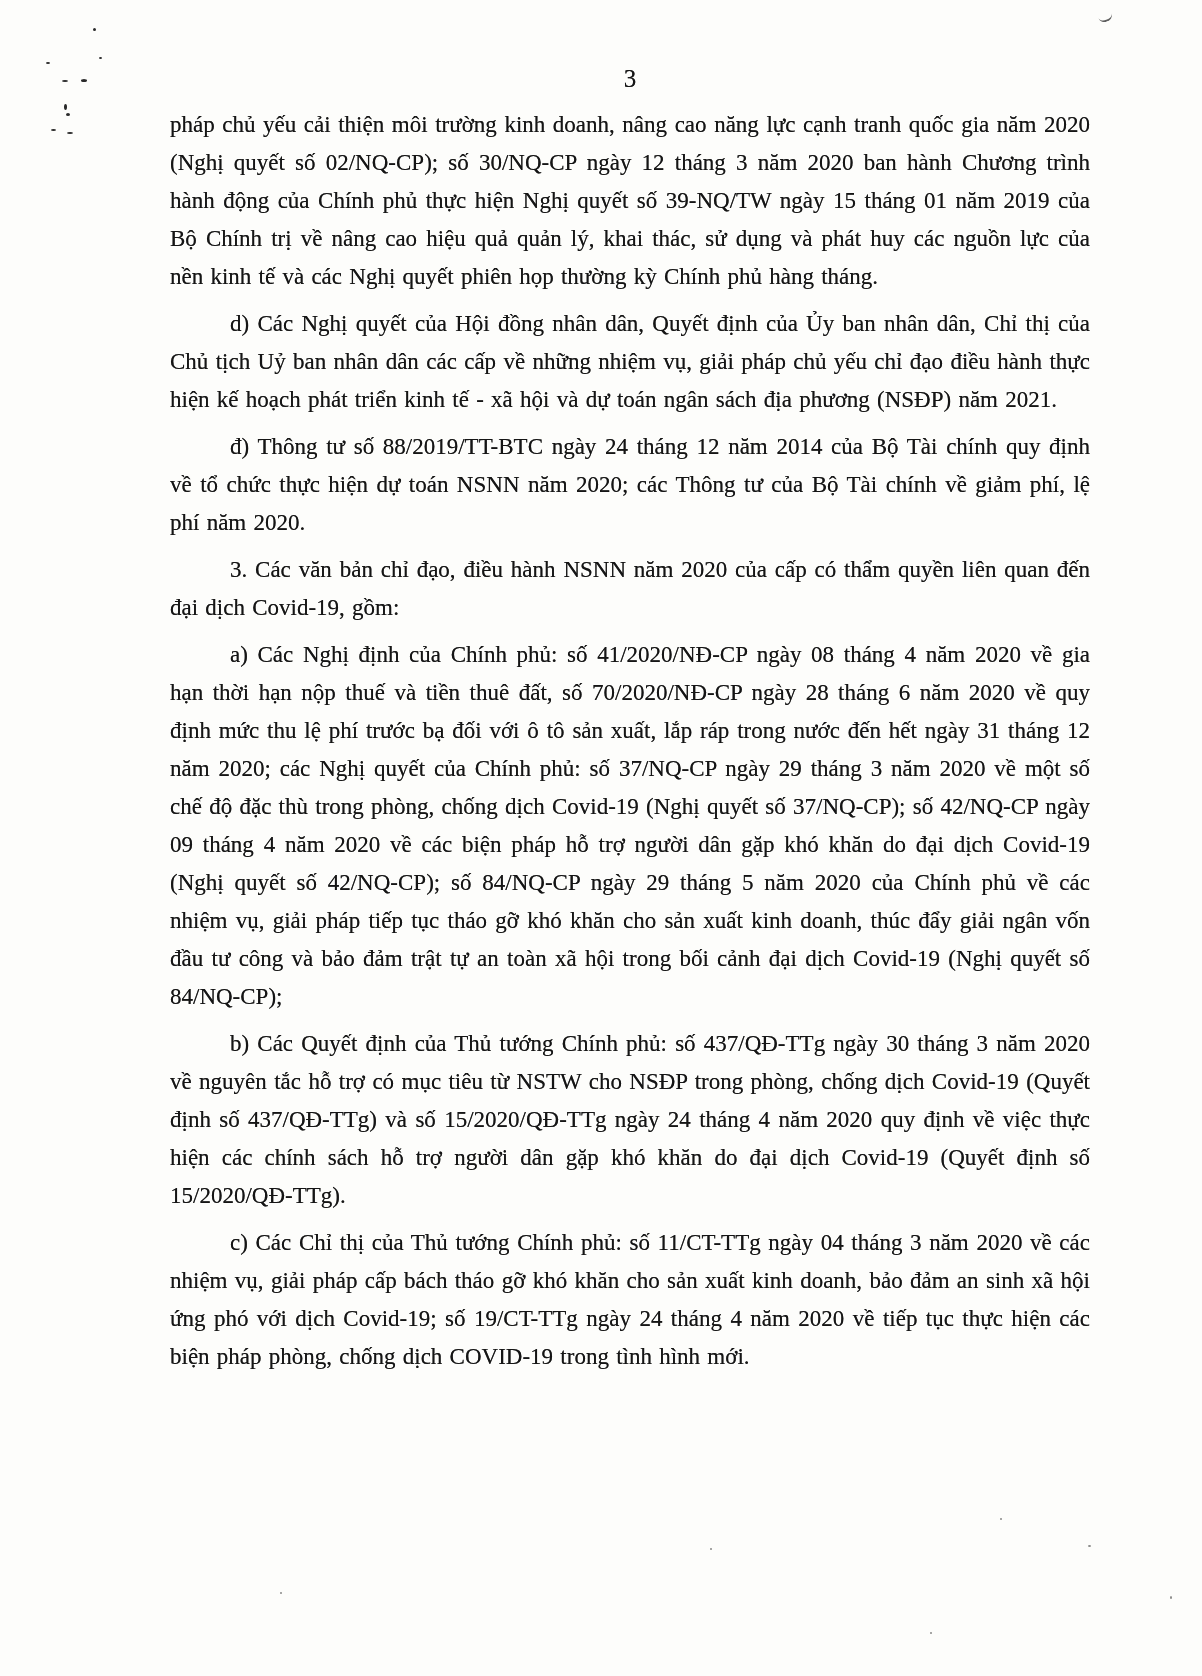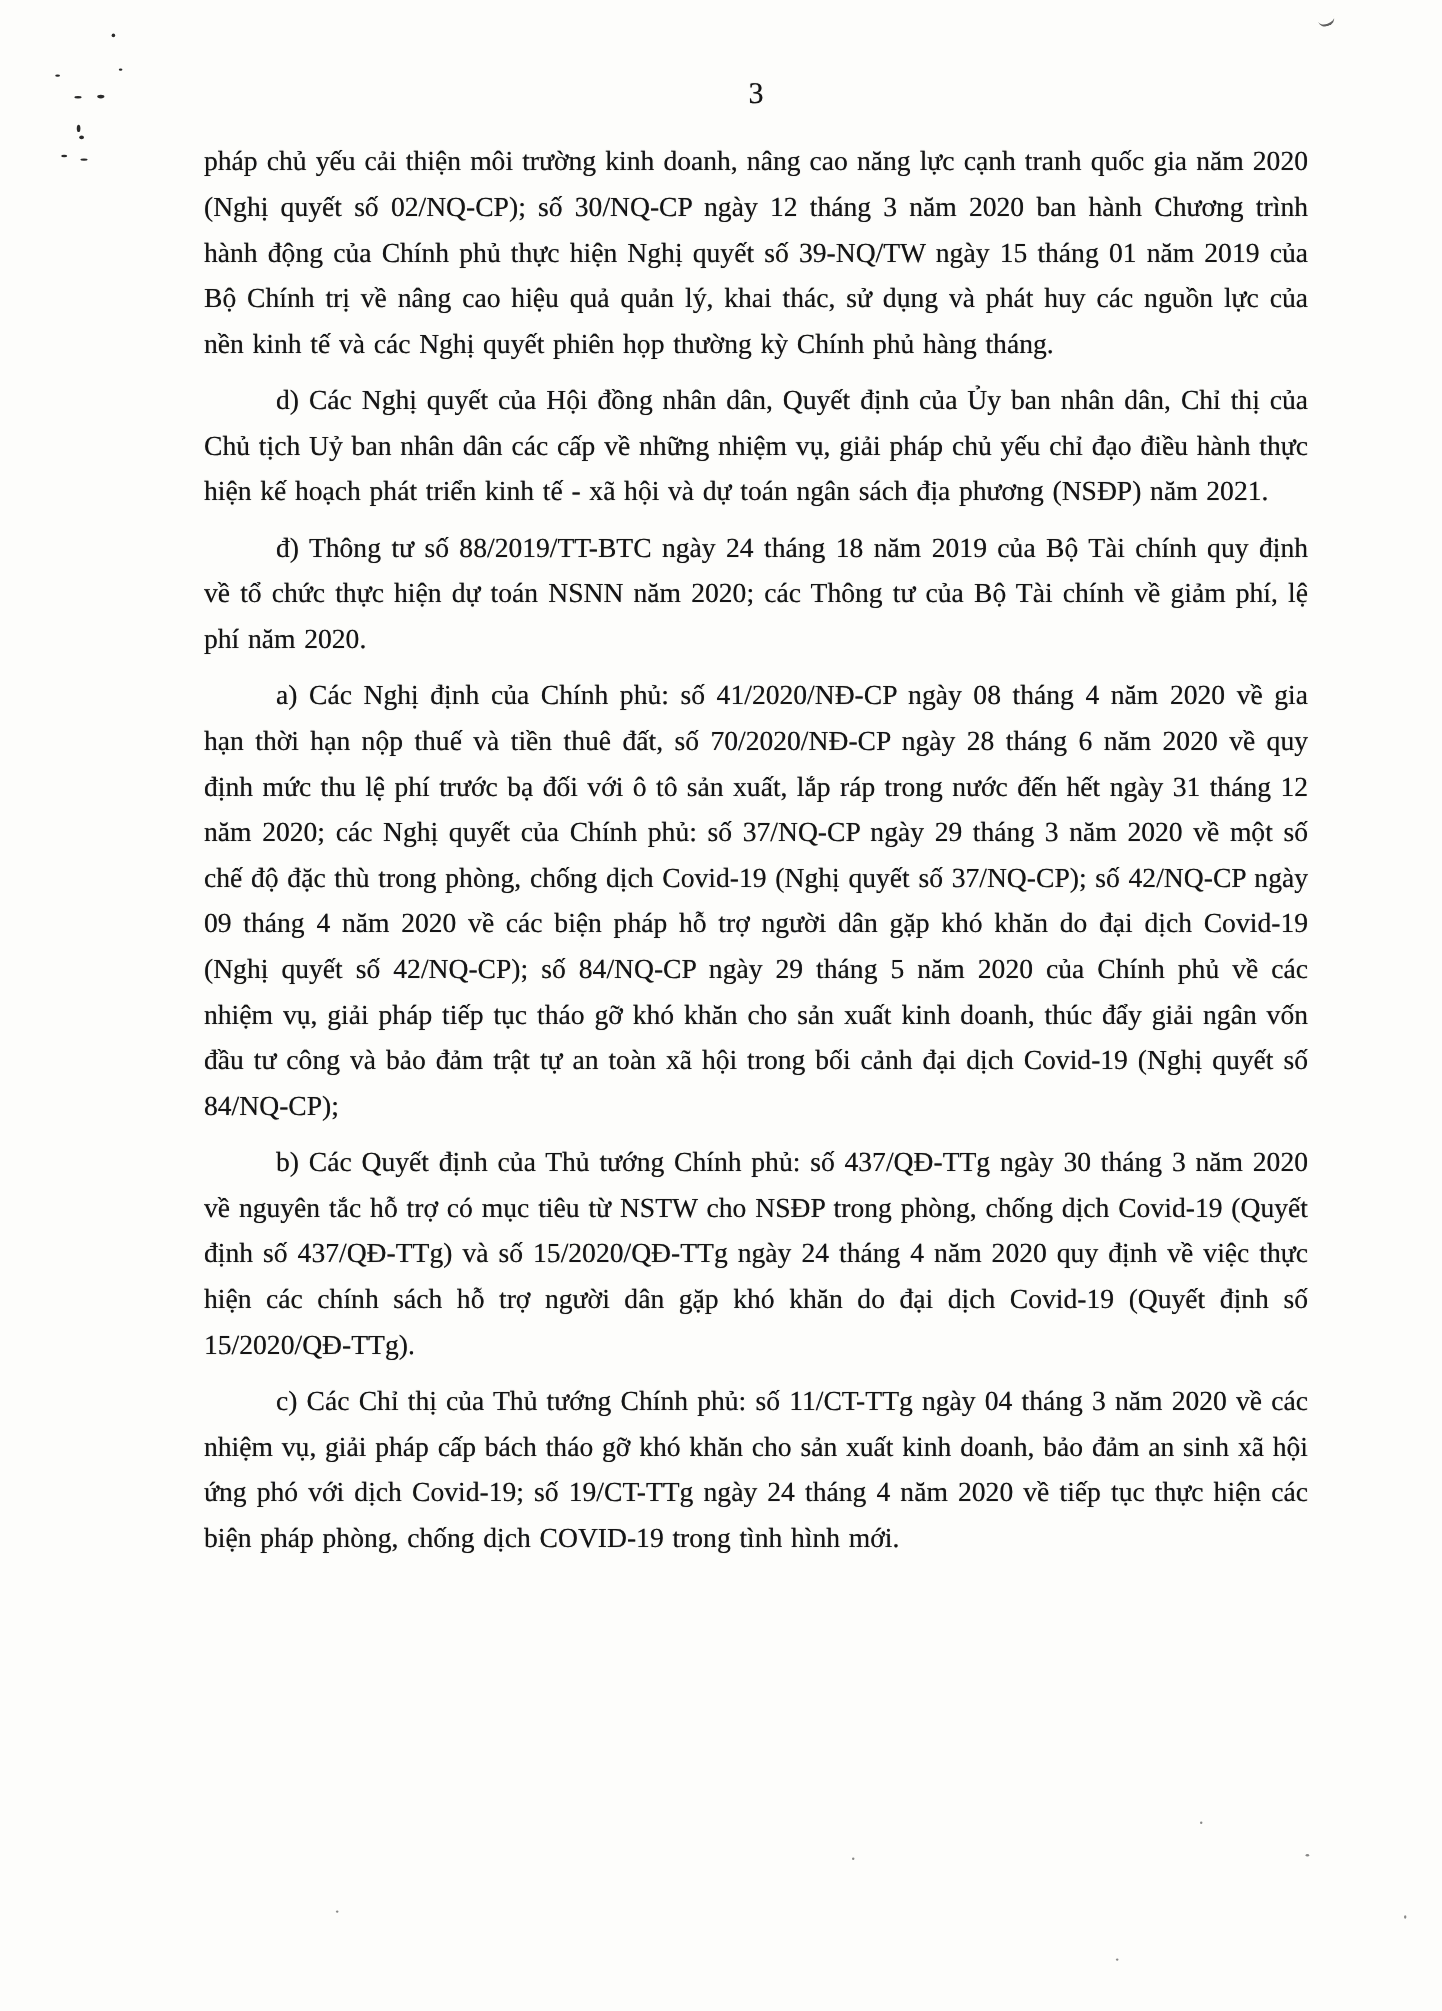--- a/index.html
+++ b/index.html
@@ -22,21 +22,21 @@
     top: 64px;
     left: 170px;
     width: 920px;
     text-align: center;
     font-size: 25px;
     line-height: 30px;
     text-shadow: 0 0 0.6px rgba(10,10,10,0.7);
   }
   .content {
     position: absolute;
-    top: 116px;
+    top: 106px;
     left: 170px;
     width: 920px;
   }
   .para {
     margin: 0 0 9px 0;
     font-size: 23px;
     line-height: 38px;
     text-align: justify;
     text-indent: 60px;
     word-spacing: 1.5px;
@@ -85,19 +85,20 @@
   <div class="speck faint" style="left:1088px; top:1545px; width:3px; height:2px;"></div>
   <div class="speck faint" style="left:280px;  top:1592px; width:2px; height:2px;"></div>
   <div class="speck faint" style="left:1170px; top:1596px; width:2px; height:3px;"></div>
   <div class="speck faint" style="left:930px;  top:1632px; width:2px; height:2px;"></div>
 
   <div class="page-number">3</div>
 
   <div class="content">
     <p class="para continuation">pháp chủ yếu cải thiện môi trường kinh doanh, nâng cao năng lực cạnh tranh quốc gia năm 2020 (Nghị quyết số 02/NQ-CP); số 30/NQ-CP ngày 12 tháng 3 năm 2020 ban hành Chương trình hành động của Chính phủ thực hiện Nghị quyết số 39-NQ/TW ngày 15 tháng 01 năm 2019 của Bộ Chính trị về nâng cao hiệu quả quản lý, khai thác, sử dụng và phát huy các nguồn lực của nền kinh tế và các Nghị quyết phiên họp thường kỳ Chính phủ hàng tháng.</p>
     <p class="para">d) Các Nghị quyết của Hội đồng nhân dân, Quyết định của Ủy ban nhân dân, Chỉ thị của Chủ tịch Uỷ ban nhân dân các cấp về những nhiệm vụ, giải pháp chủ yếu chỉ đạo điều hành thực hiện kế hoạch phát triển kinh tế - xã hội và dự toán ngân sách địa phương (NSĐP) năm 2021.</p>
-    <p class="para">đ) Thông tư số 88/2019/TT-BTC ngày 24 tháng 18 năm 2019 của Bộ Tài chính quy định về tổ chức thực hiện dự toán NSNN năm 2020; các Thông tư của Bộ Tài chính về giảm phí, lệ phí năm 2020.</p>
+    <p class="para">đ) Thông tư số 88/2019/TT-BTC ngày 24 tháng 12 năm 2014 của Bộ Tài chính quy định về tổ chức thực hiện dự toán NSNN năm 2020; các Thông tư của Bộ Tài chính về giảm phí, lệ phí năm 2020.</p>
+    <p class="para">3. Các văn bản chỉ đạo, điều hành NSNN năm 2020 của cấp có thẩm quyền liên quan đến đại dịch Covid-19, gồm:</p>
     <p class="para">a) Các Nghị định của Chính phủ: số 41/2020/NĐ-CP ngày 08 tháng 4 năm 2020 về gia hạn thời hạn nộp thuế và tiền thuê đất, số 70/2020/NĐ-CP ngày 28 tháng 6 năm 2020 về quy định mức thu lệ phí trước bạ đối với ô tô sản xuất, lắp ráp trong nước đến hết ngày 31 tháng 12 năm 2020; các Nghị quyết của Chính phủ: số 37/NQ-CP ngày 29 tháng 3 năm 2020 về một số chế độ đặc thù trong phòng, chống dịch Covid-19 (Nghị quyết số 37/NQ-CP); số 42/NQ-CP ngày 09 tháng 4 năm 2020 về các biện pháp hỗ trợ người dân gặp khó khăn do đại dịch Covid-19 (Nghị quyết số 42/NQ-CP); số 84/NQ-CP ngày 29 tháng 5 năm 2020 của Chính phủ về các nhiệm vụ, giải pháp tiếp tục tháo gỡ khó khăn cho sản xuất kinh doanh, thúc đẩy giải ngân vốn đầu tư công và bảo đảm trật tự an toàn xã hội trong bối cảnh đại dịch Covid-19 (Nghị quyết số 84/NQ-CP);</p>
     <p class="para">b) Các Quyết định của Thủ tướng Chính phủ: số 437/QĐ-TTg ngày 30 tháng 3 năm 2020 về nguyên tắc hỗ trợ có mục tiêu từ NSTW cho NSĐP trong phòng, chống dịch Covid-19 (Quyết định số 437/QĐ-TTg) và số 15/2020/QĐ-TTg ngày 24 tháng 4 năm 2020 quy định về việc thực hiện các chính sách hỗ trợ người dân gặp khó khăn do đại dịch Covid-19 (Quyết định số 15/2020/QĐ-TTg).</p>
     <p class="para">c) Các Chỉ thị của Thủ tướng Chính phủ: số 11/CT-TTg ngày 04 tháng 3 năm 2020 về các nhiệm vụ, giải pháp cấp bách tháo gỡ khó khăn cho sản xuất kinh doanh, bảo đảm an sinh xã hội ứng phó với dịch Covid-19; số 19/CT-TTg ngày 24 tháng 4 năm 2020 về tiếp tục thực hiện các biện pháp phòng, chống dịch COVID-19 trong tình hình mới.</p>
   </div>
 
 </div>
 
 </body></html>

